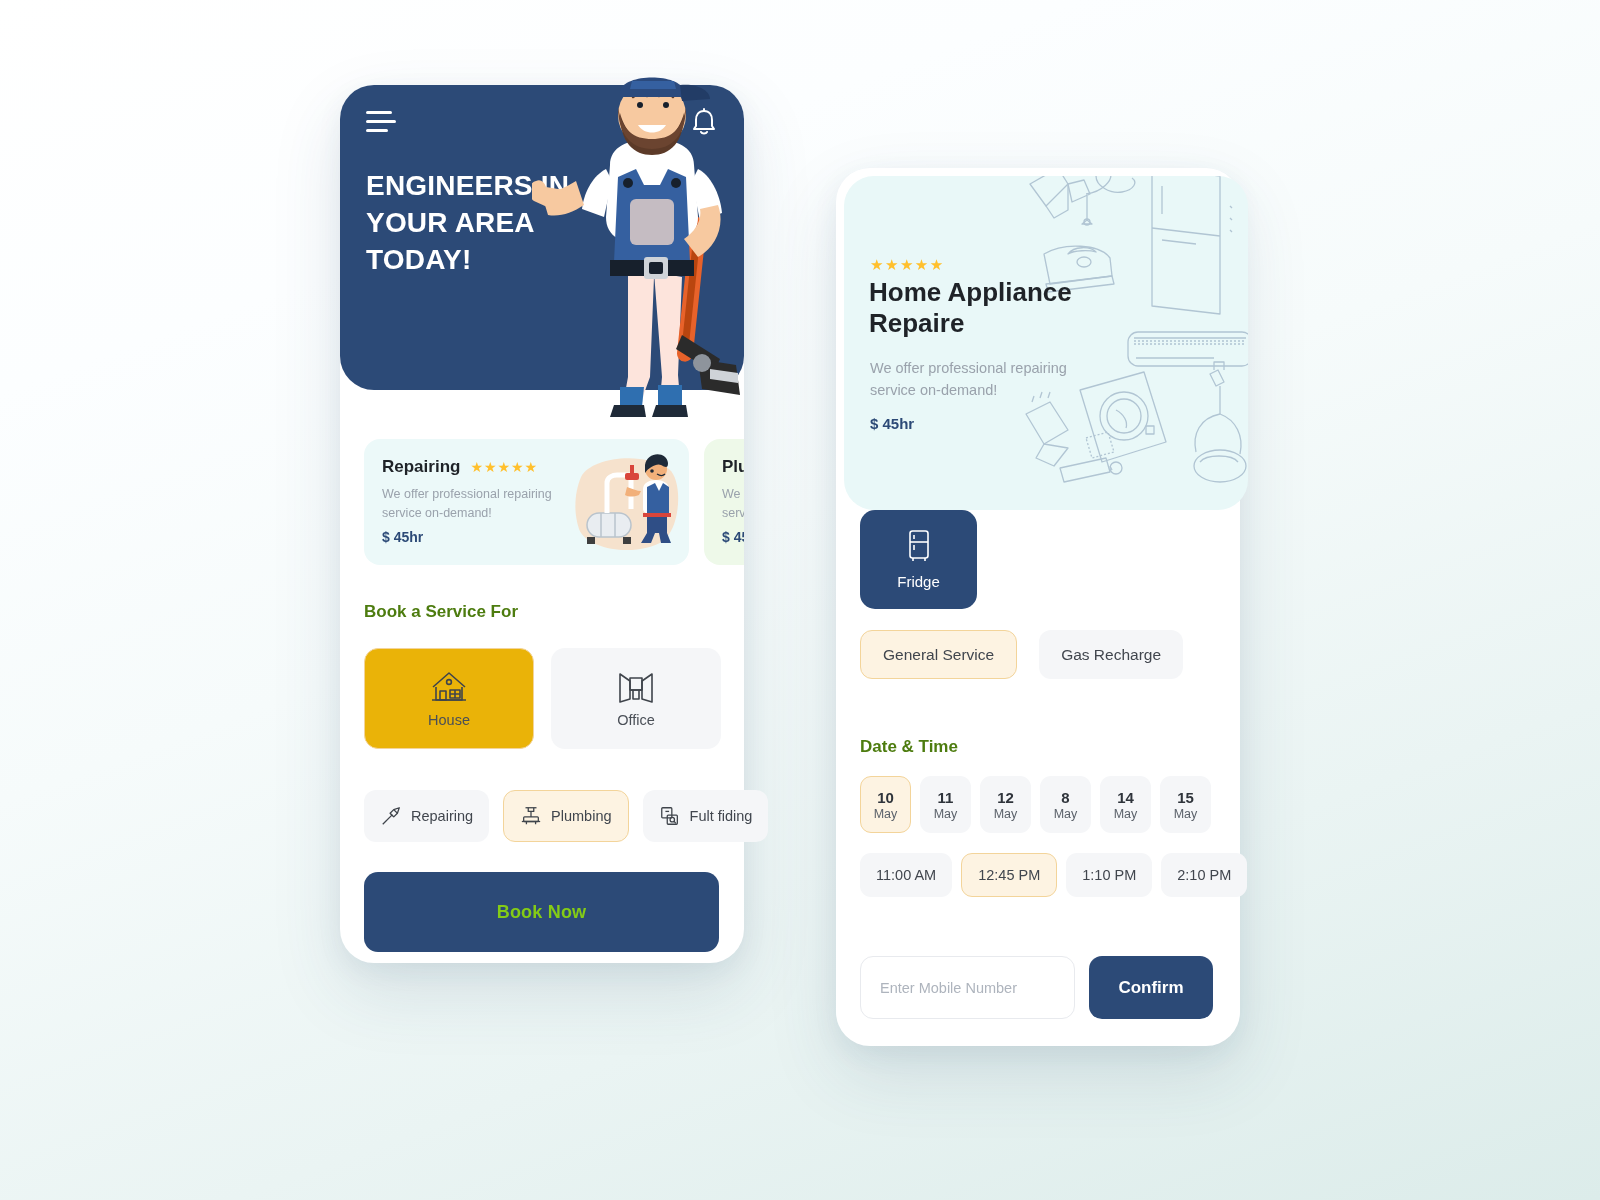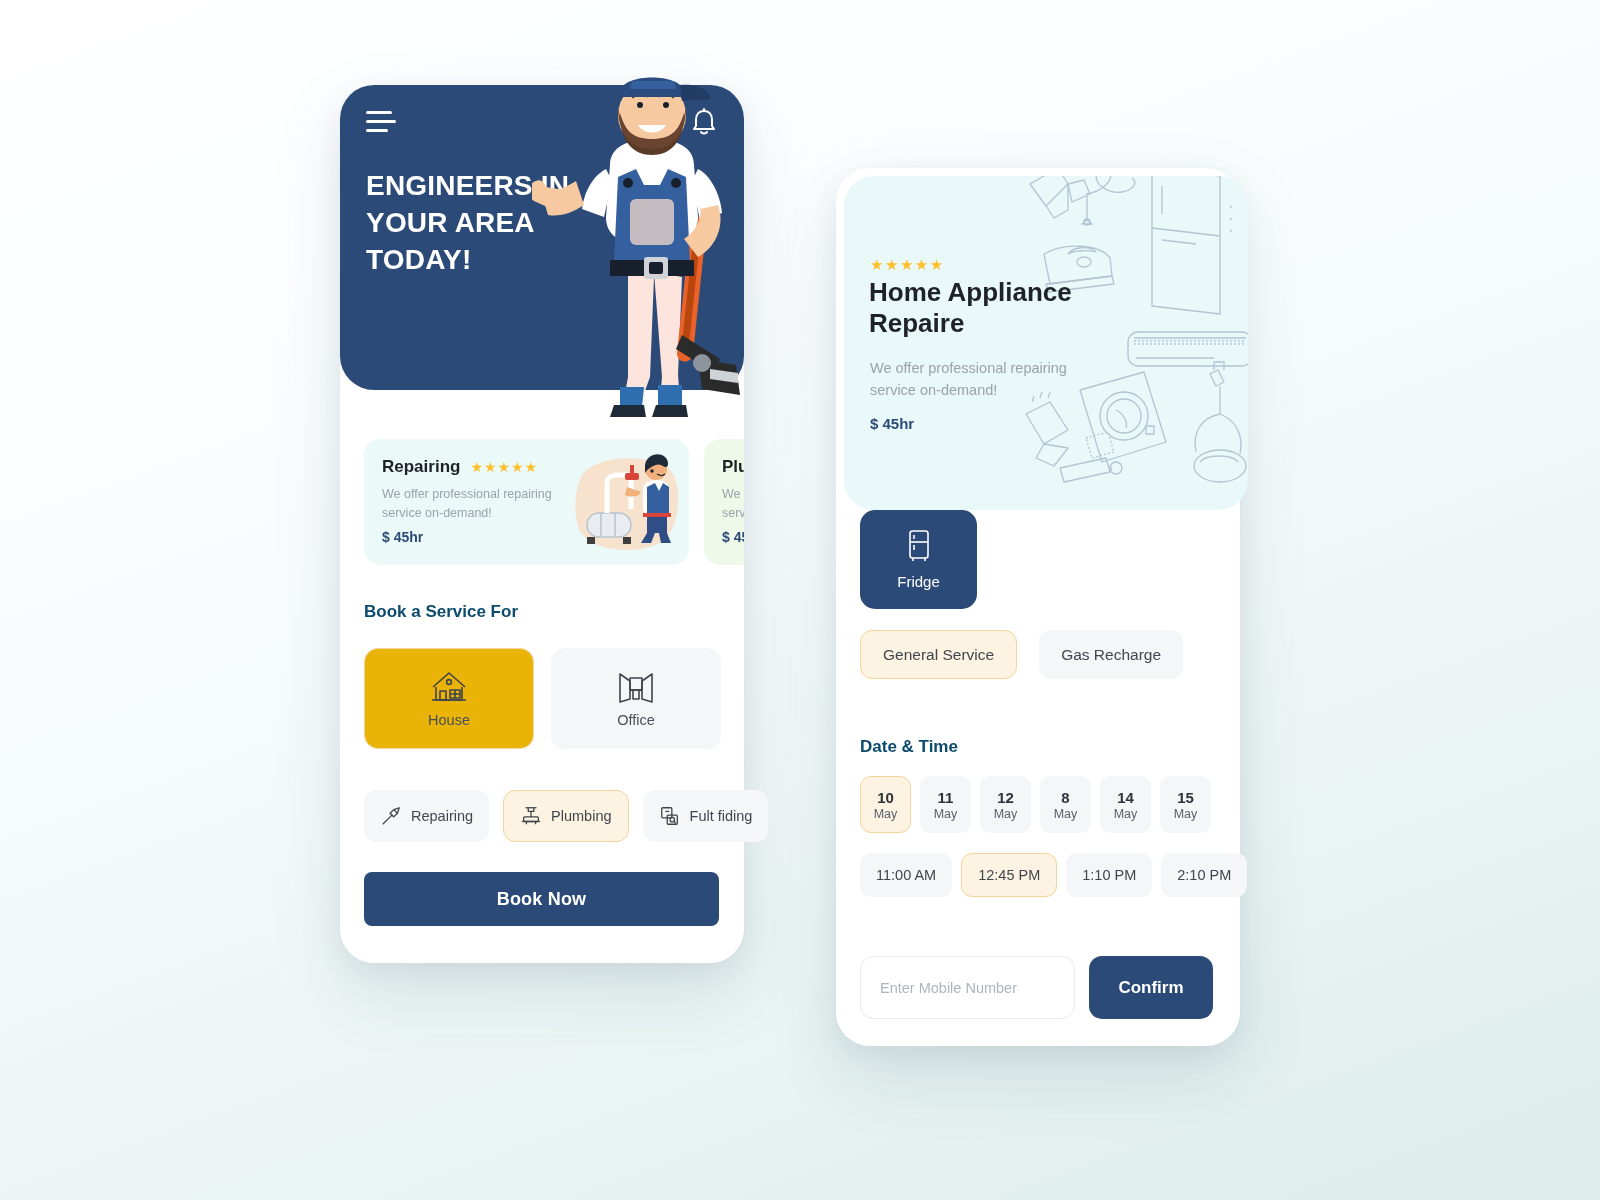--- a/index.html
+++ b/index.html
@@ -54,43 +54,43 @@
   .svc-card.c0 { left: 24px; width: 325px; background: #ecf9f9; }
   .svc-card.c1 { left: 364px; width: 325px; background: #eef9e9; }
   .svc-head { position: absolute; left: 18px; top: 18px; display: flex; align-items: center; gap: 10px; }
   .svc-name { font-size: 17px; font-weight: 800; color: #1f2328; white-space: nowrap; }
   .stars { color: #ffc02d; font-size: 14px; letter-spacing: 1px; white-space: nowrap; }
   .svc-desc { position: absolute; left: 18px; top: 46px; width: 205px; font-size: 12.5px; color: #9aa2ac; line-height: 1.5; }
   .svc-price { position: absolute; left: 18px; top: 90px; font-size: 14px; font-weight: 800; color: #2c4a77; }
   .svc-art { position: absolute; right: 4px; top: 8px; width: 112px; height: 108px; }
 
   
-  .sec-title { position: absolute; font-size: 17px; font-weight: 700; color: #0c4a6e; }
+  .sec-title { position: absolute; font-size: 17px; font-weight: 700; color: #4d7c0f; }
   #book-title { left: 24px; top: 517px; }
 
   .type-row { position: absolute; left: 24px; top: 563px; display: flex; gap: 17px; }
   .type-card {
     width: 170px; height: 101px; border-radius: 14px; background: #f5f6f8;
     display: flex; flex-direction: column; align-items: center; justify-content: center; gap: 7px;
     cursor: pointer;
   }
   .type-card.sel { background: #eab308; border: 1.5px solid #f3d49a; }
   .type-label { font-size: 14.5px; color: #4a4f57; }
 
   .chip-row { position: absolute; left: 24px; top: 705px; display: flex; gap: 14px; }
   .chip {
     height: 52px; border-radius: 12px; background: #f5f6f8; display: flex; align-items: center;
     gap: 9px; padding: 0 16px; cursor: pointer; white-space: nowrap;
   }
   .chip.sel { background: #fdf3e2; border: 1.5px solid #f3d49a; }
   .chip-label { font-size: 14.5px; color: #41464e; }
 
   .primary-btn {
-    position: absolute; left: 24px; top: 787px; width: 355px; height: 54px;
-    background: #2c4a77; border-radius: 8px; border: none; color: #ffffff;
+    position: absolute; left: 24px; top: 787px; width: 355px; height: 80px;
+    background: #2c4a77; border-radius: 14px; border: none; color: #84cc16;
     font-family: inherit; font-size: 18px; font-weight: 800; cursor: pointer;
     letter-spacing: 0.2px;
   }
 
   
   .hdr-card {
     position: absolute; left: 8px; top: 8px; width: 404px; height: 334px;
     background: #e9f8f8; border-radius: 30px; overflow: hidden;
   }
   .hdr-stars { position: absolute; left: 26px; top: 80px; color: #ffc02d; font-size: 15px; letter-spacing: 1.5px; }

